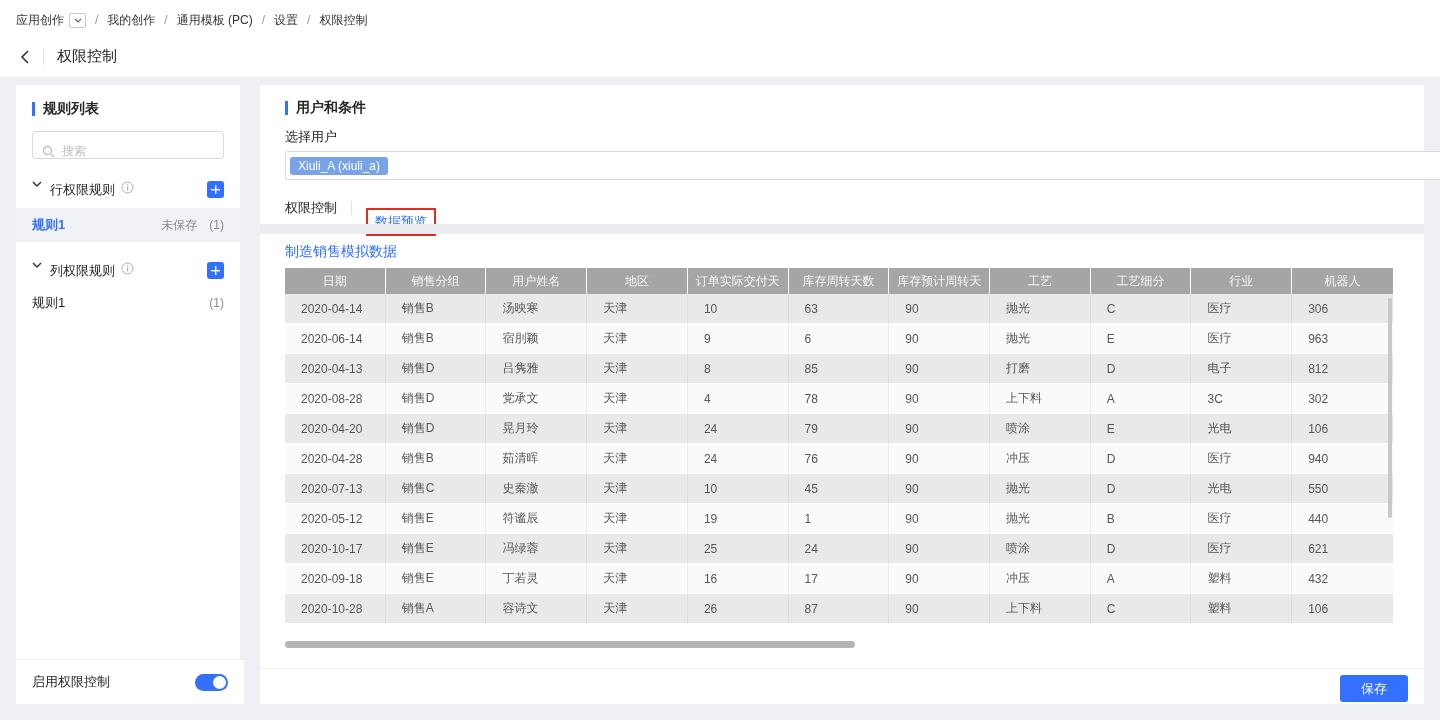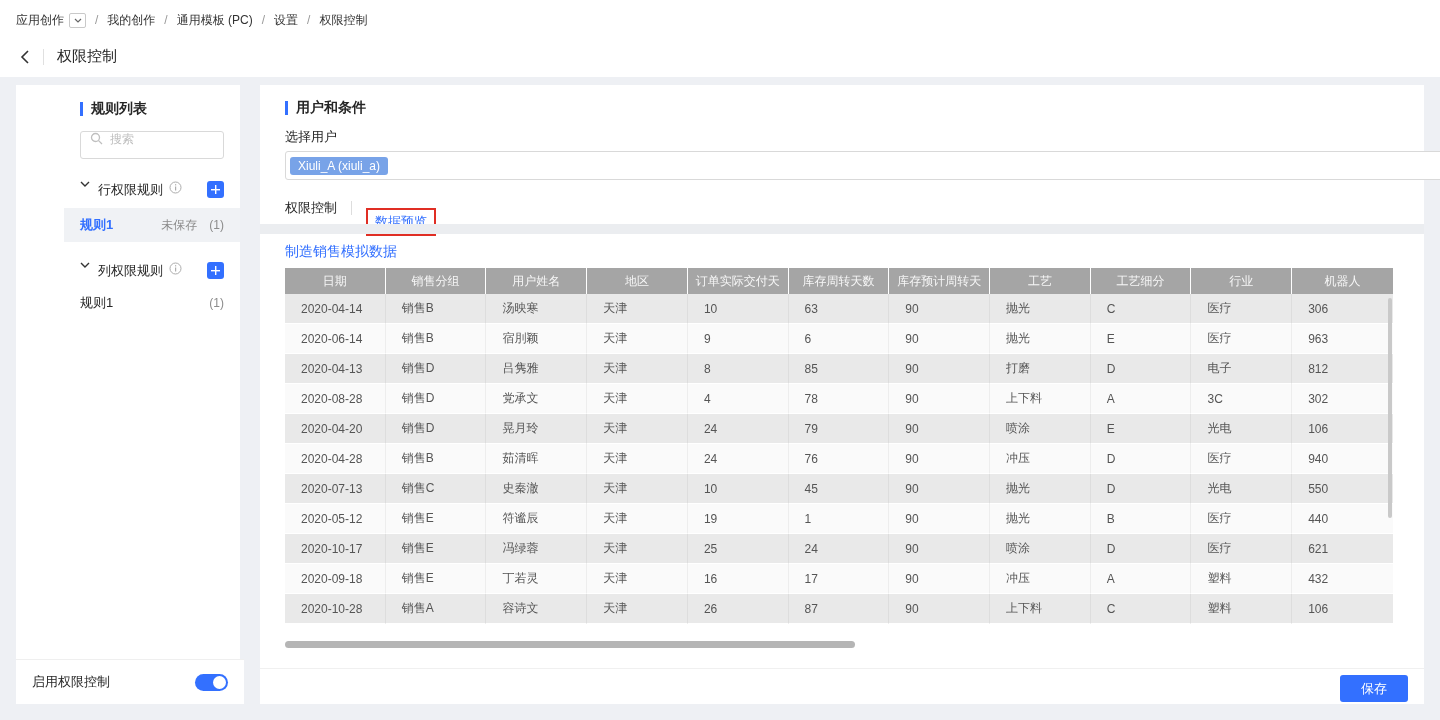--- a/index.html
+++ b/index.html
@@ -20,25 +20,25 @@
     display:inline-flex; align-items:center; justify-content:center; margin:0 9px 0 5px; background:#fff; }
 
   
   .header-bar { position:absolute; left:0; top:36px; width:1440px; height:41px; background:#fff;
     display:flex; align-items:center; padding-left:20px; }
   .back-btn { display:flex; align-items:center; cursor:pointer; }
   .hd-divider { width:1px; height:16px; background:#e0e0e0; margin:0 13px; }
   .page-title { font-size:15px; color:#262626; }
 
   
-  .sidebar { position:absolute; left:16px; top:85px; width:224px; height:619px; background:#fff;padding-left:48px; }
+  .sidebar { position:absolute; left:16px; top:85px; width:224px; height:619px; background:#fff; }
   .sb-title { margin:15px 16px 0; display:flex; align-items:center; font-size:14px; font-weight:bold; color:#262626; }
   .blue-bar { width:3px; height:14px; background:#3370ff; margin-right:8px; }
   .search-box { margin:13px 16px 0; height:28px; border:1px solid #d9d9d9; border-radius:3px;
-    display:flex; align-items:flex-start; padding:0 9px; background:#fff; }
+    display:flex; align-items:flex-end; padding:0 9px; background:#fff; }
   .search-box input { border:none; outline:none; flex:1; font-size:12px; color:#333; min-width:0;
     font-family:"Liberation Sans","DejaVu Sans",sans-serif; margin-left:7px; }
   .search-box input::placeholder { color:#bfbfbf; }
   .section-head { margin:22px 16px 0; display:flex; font-size:13px; color:#262626; }
   .section-head .chev { margin-right:8px; }
   .info-icon { margin-left:6px; display:inline-flex; }
   .plus-btn { margin-left:auto; width:17px; height:17px; background:#3370ff; border-radius:3px;
     display:flex; align-items:center; justify-content:center; cursor:pointer; }
   .rule-row { margin-top:9px; height:34px; display:flex; align-items:center; padding:0 16px; font-size:13px; }
   .rule-row.selected { background:#f0f2f5; }

